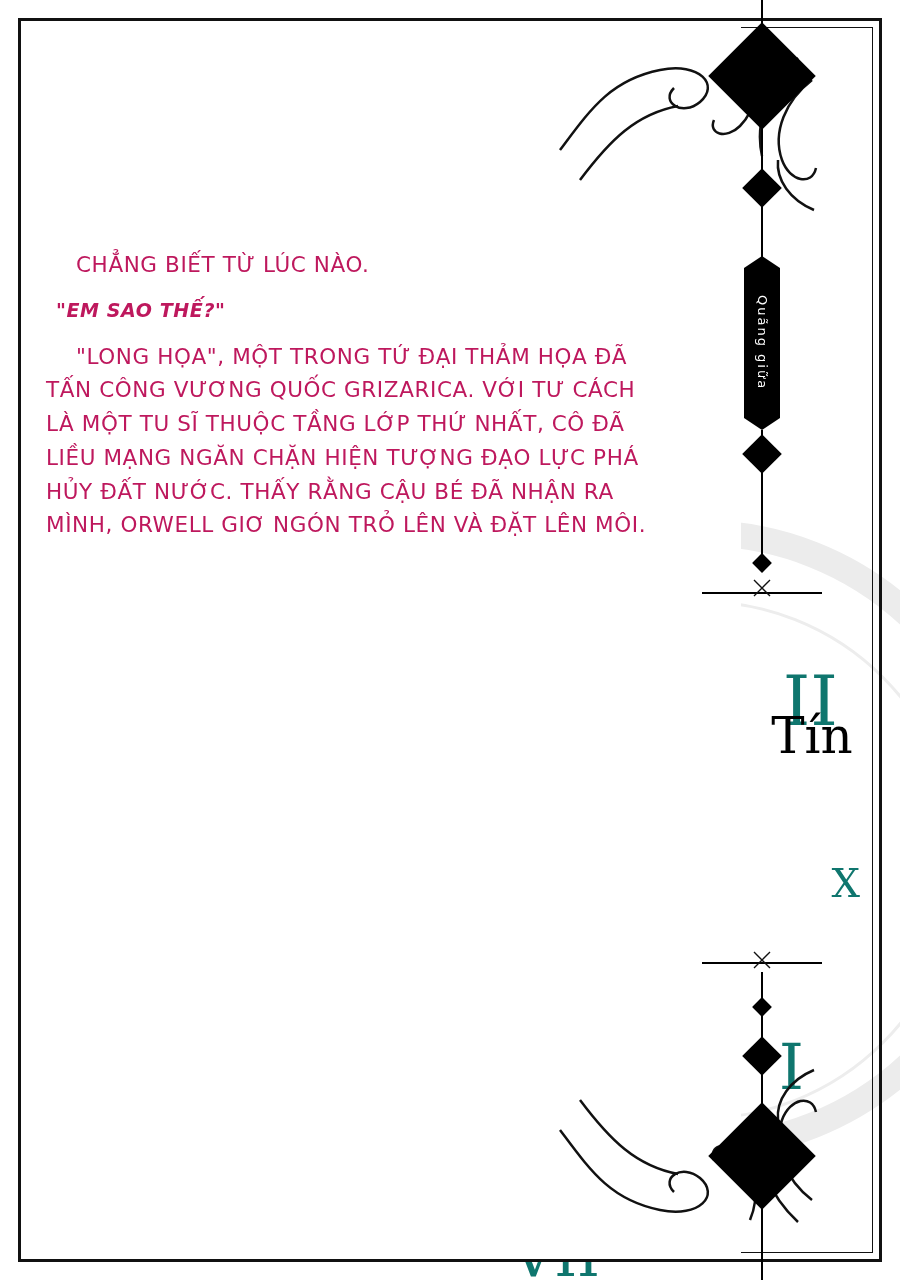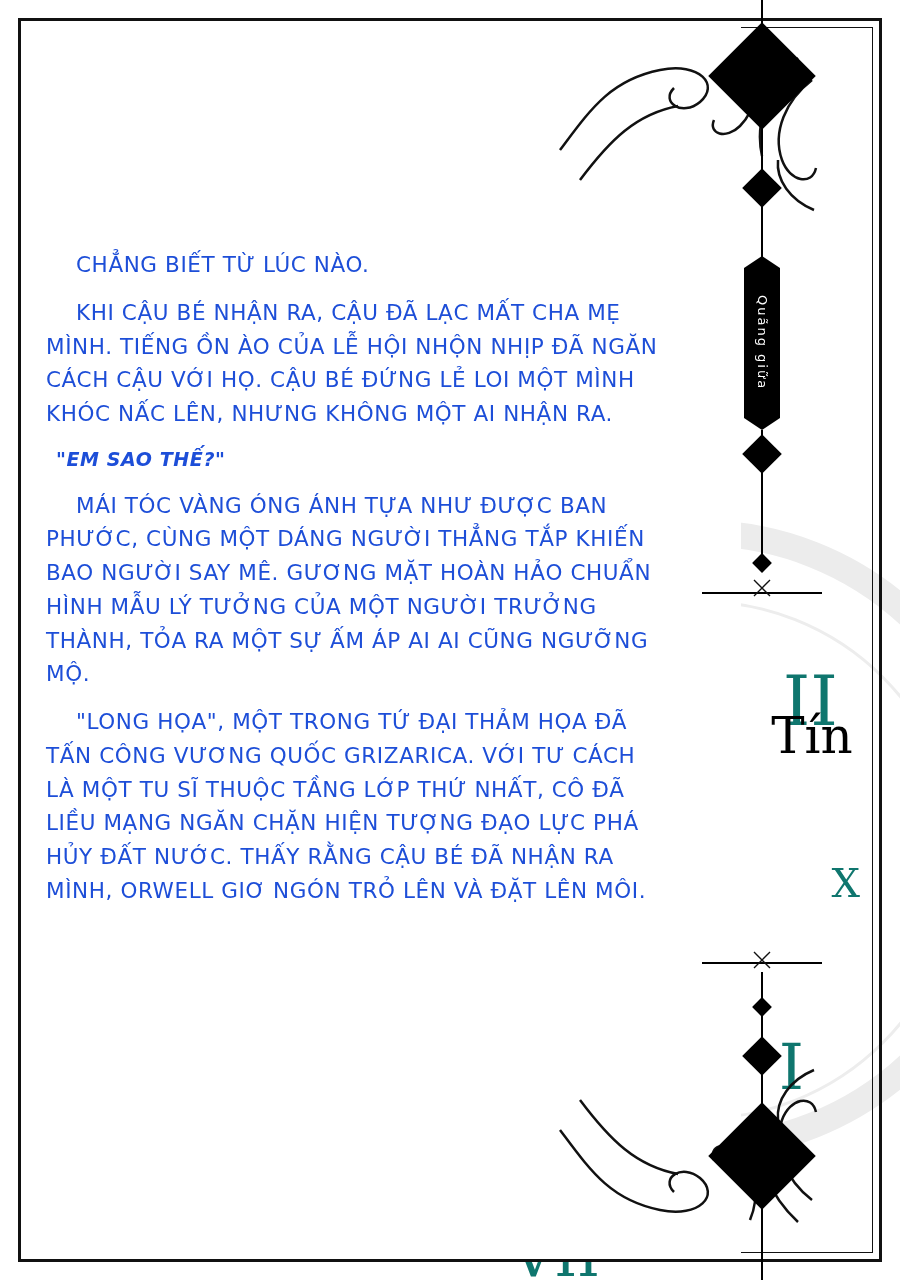--- a/index.html
+++ b/index.html
@@ -146,21 +146,21 @@
     line-height: 1.45;
     color: #000;
   }
 
   
   .body-text {
     position: absolute;
     left: 46px;
     top: 248px;
     width: 625px;
-    color: #1d4ed8;
+    color: #be185d;
     font-family: "DejaVu Sans", sans-serif;
     font-size: 21.5px;
     line-height: 1.57;
     letter-spacing: 0.6px;
     text-transform: uppercase;
   }
   .body-text p {
     margin: 0 0 14px 0;
     text-indent: 30px;
   }
@@ -245,19 +245,17 @@
     <div class="diamond" style="left:22px; top:1118px; width:76px; height:76px;"></div>
     <div class="spindle" style="top:1192px; height:88px;"></div>
   </div>
 
   <div class="side-title">
     <div>Tín</div>
   </div>
 
   <div class="body-text">
     <p>CHẲNG BIẾT TỪ LÚC NÀO.</p>
-    <p>KHI CẬU BÉ NHẬN RA, CẬU ĐÃ LẠC MẤT CHA MẸ MÌNH. TIẾNG ỒN ÀO CỦA LỄ HỘI NHỘN NHỊP ĐÃ NGĂN CÁCH CẬU VỚI HỌ. CẬU BÉ ĐỨNG LẺ LOI MỘT MÌNH KHÓC NẤC LÊN, NHƯNG KHÔNG MỘT AI NHẬN RA.</p>
     <p class="quote">"EM SAO THẾ?"</p>
-    <p>MÁI TÓC VÀNG ÓNG ÁNH TỰA NHƯ ĐƯỢC BAN PHƯỚC, CÙNG MỘT DÁNG NGƯỜI THẲNG TẮP KHIẾN BAO NGƯỜI SAY MÊ. GƯƠNG MẶT HOÀN HẢO CHUẨN HÌNH MẪU LÝ TƯỞNG CỦA MỘT NGƯỜI TRƯỞNG THÀNH, TỎA RA MỘT SỰ ẤM ÁP AI AI CŨNG NGƯỠNG MỘ.</p>
     <p>"LONG HỌA", MỘT TRONG TỨ ĐẠI THẢM HỌA ĐÃ TẤN CÔNG VƯƠNG QUỐC GRIZARICA. VỚI TƯ CÁCH LÀ MỘT TU SĨ THUỘC TẦNG LỚP THỨ NHẤT, CÔ ĐÃ LIỀU MẠNG NGĂN CHẶN HIỆN TƯỢNG ĐẠO LỰC PHÁ HỦY ĐẤT NƯỚC. THẤY RẰNG CẬU BÉ ĐÃ NHẬN RA MÌNH, ORWELL GIƠ NGÓN TRỎ LÊN VÀ ĐẶT LÊN MÔI.</p>
   </div>
 
 </div>
 
 </body></html>

